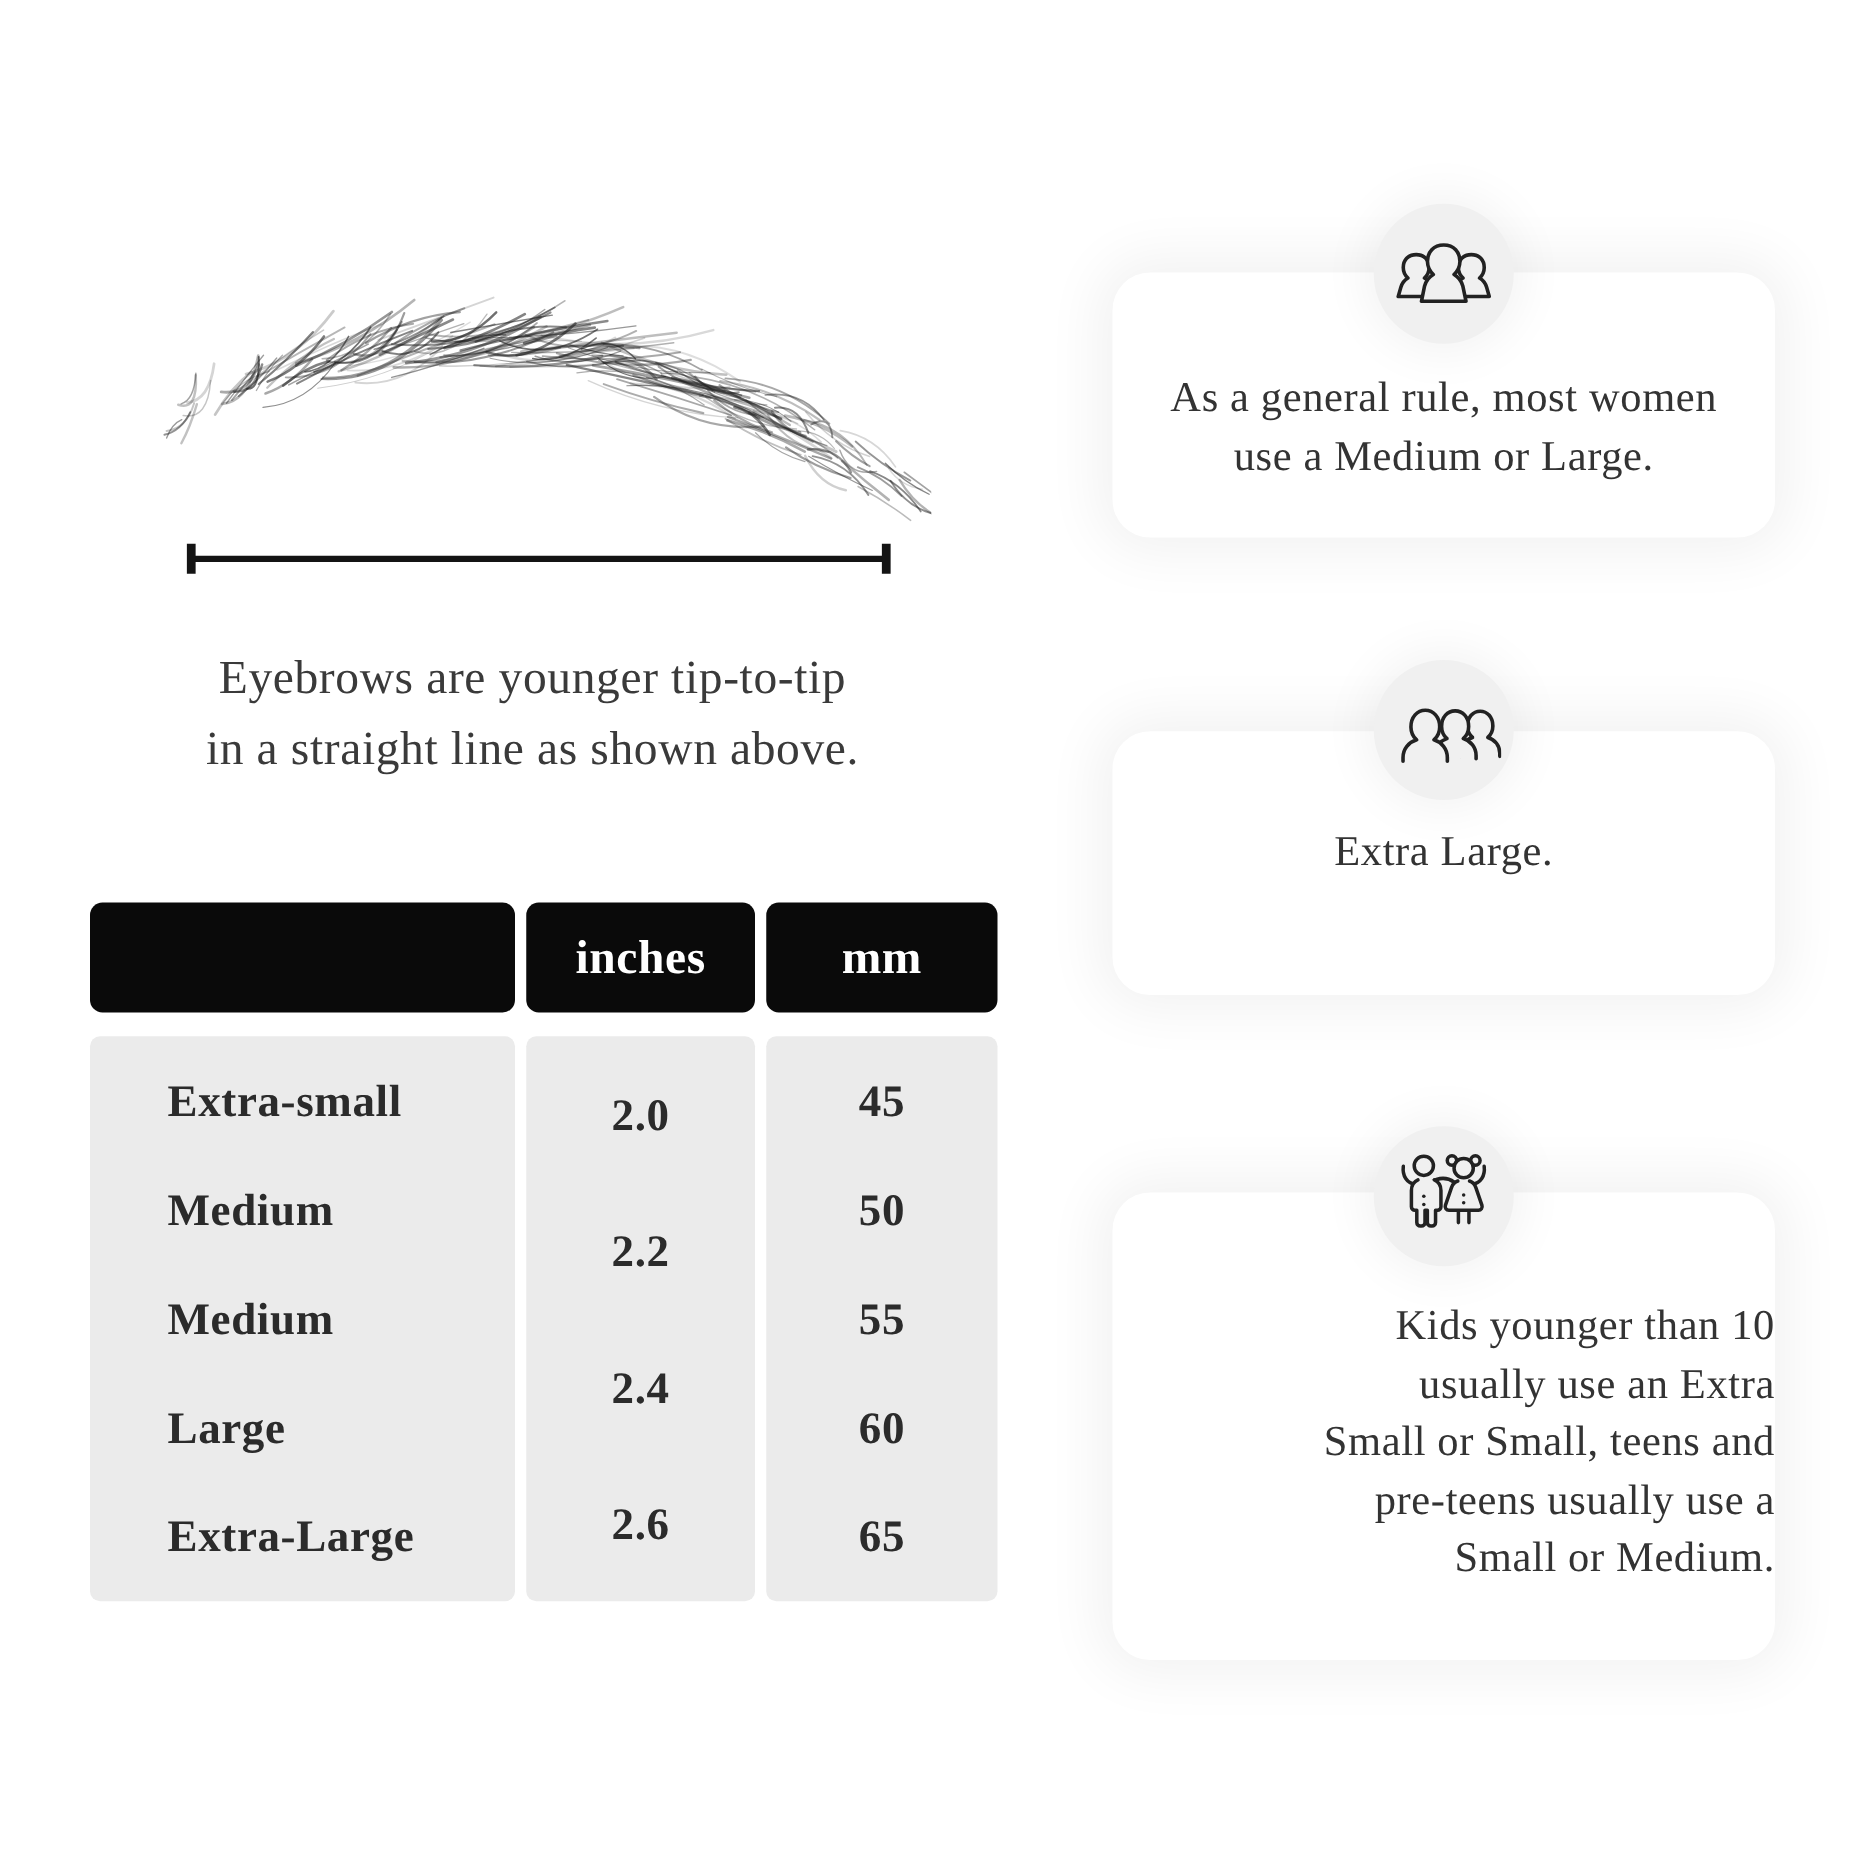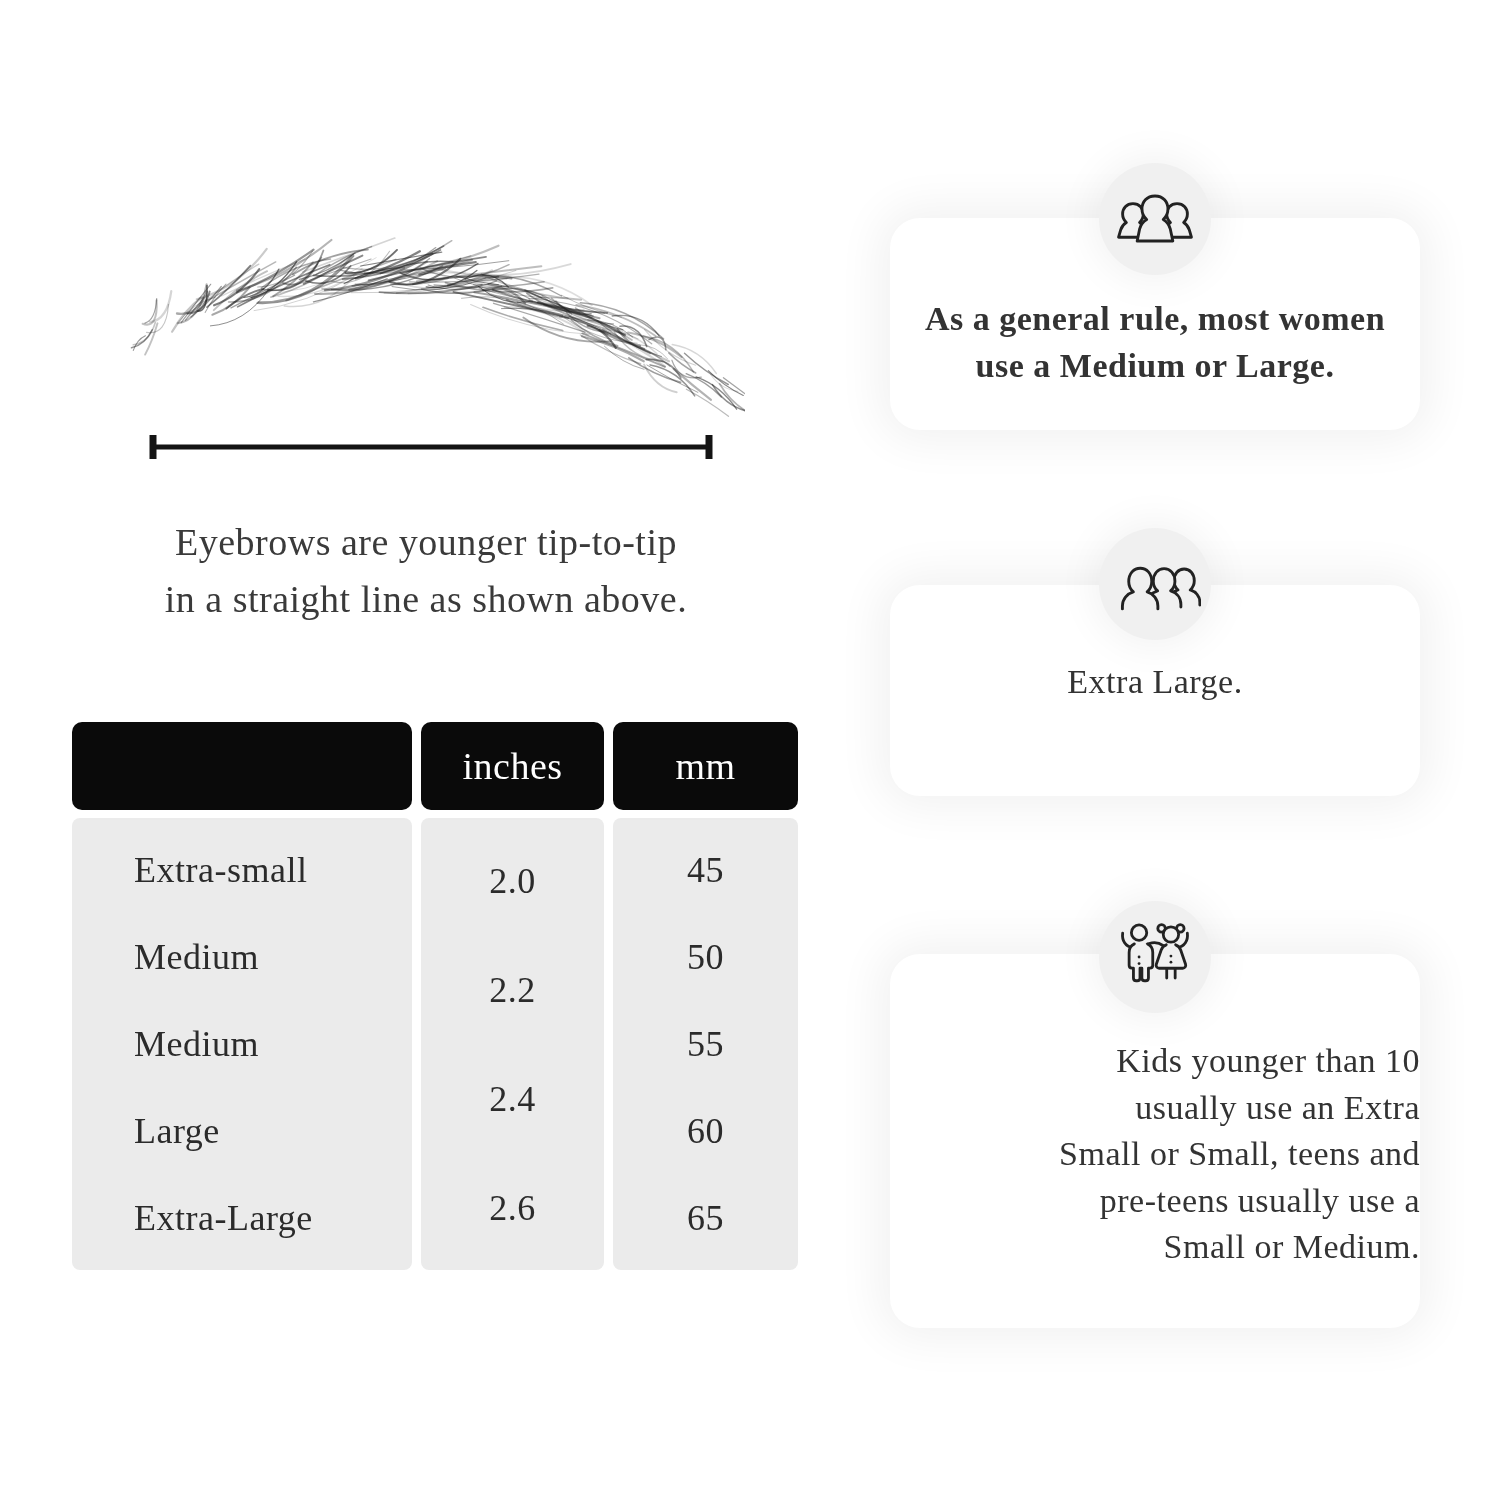--- a/index.html
+++ b/index.html
@@ -9,32 +9,32 @@
   }
   
   .brow-wrap{position:absolute;left:115px;top:228px;width:630px;height:198px;}
   .measure{position:absolute;left:147px;top:433px;width:568px;height:28px;}
   .caption{
     position:absolute;left:92px;top:514px;width:668px;
     font-size:38px;line-height:57px;text-align:center;color:#3a3a3a;letter-spacing:.5px;
   }
   
   .size-table{position:absolute;left:72px;top:722px;width:726px;}
-  .trow{display:flex;gap:9px;}
+  .trow{display:flex;gap:9px;font-weight:bold;}
   .c1{width:340px;}.c2{width:183px;}.c3{width:185px;}
   .th{
     height:88px;background:#0a0a0a;border-radius:10px;
     display:flex;align-items:center;justify-content:center;
     color:#ffffff;font-size:38px;letter-spacing:.5px;
   }
   .tbody-row{margin-top:8px;}
   .tcol{
     background:#ebebeb;border-radius:8px;height:452px;
     display:flex;flex-direction:column;justify-content:space-around;
-    padding:8px 0;box-sizing:border-box;font-size:36px;letter-spacing:.5px;color:#2b2b2b;
+    padding:8px 0;box-sizing:border-box;font-size:36px;letter-spacing:.5px;color:#2b2b2b;margin-top:11px;
   }
   .cell{height:82px;display:flex;align-items:center;justify-content:center;}
   .tcol.labels .cell{justify-content:flex-start;padding-left:62px;}
   
   .card{
     position:absolute;left:890px;width:530px;background:#ffffff;border-radius:30px;
     box-shadow:0 0 45px 12px rgba(0,0,0,0.055);
   }
   .card-text{
     text-align:center;font-size:34px;line-height:46.5px;color:#333333;letter-spacing:.5px;
@@ -279,21 +279,21 @@
         <div class="cell">45</div>
         <div class="cell">50</div>
         <div class="cell">55</div>
         <div class="cell">60</div>
         <div class="cell">65</div>
       </div>
     </div>
   </div>
 
   <div class="card" style="top:218px;height:212px;">
-    <div class="card-text" style="margin-top:78px;font-weight:bold;">
+    <div class="card-text" style="margin-top:78px;">
       <div>As a general rule, most women</div>
       <div>use a Medium or Large.</div>
     </div>
   </div>
   <div class="badge" style="top:163px;">
     <svg width="92" height="70" viewBox="0 0 96 72">
       <path class="icf" d="M25 20 c-6.8 0 -10.8 4.8 -10.8 10.8 c0 3.7 1.5 6.6 3.9 8.8 c-2.9 1.7 -4.9 4.3 -5.9 7.7 L10 55 h30 L37.8 47.3 c-1 -3.4 -3 -6 -5.9 -7.7 c2.4 -2.2 3.9 -5.1 3.9 -8.8 C35.8 24.8 31.8 20 25 20 Z"></path>
       <path class="icf" d="M71 20 c-6.8 0 -10.8 4.8 -10.8 10.8 c0 3.7 1.5 6.6 3.9 8.8 c-2.9 1.7 -4.9 4.3 -5.9 7.7 L56 55 h30 L83.8 47.3 c-1 -3.4 -3 -6 -5.9 -7.7 c2.4 -2.2 3.9 -5.1 3.9 -8.8 C81.8 24.8 77.8 20 71 20 Z"></path>
       <path class="icf" d="M48 12 c-8.6 0 -13.6 6.1 -13.6 13.6 c0 4.6 1.9 8.2 4.9 11 c-3.6 2.1 -6.1 5.4 -7.3 9.6 L29.4 59 h37.2 L63.9 46.2 c-1.2 -4.2 -3.7 -7.5 -7.3 -9.6 c3 -2.8 4.9 -6.4 4.9 -11 C61.5 18.1 56.6 12 48 12 Z"></path>
     </svg>

